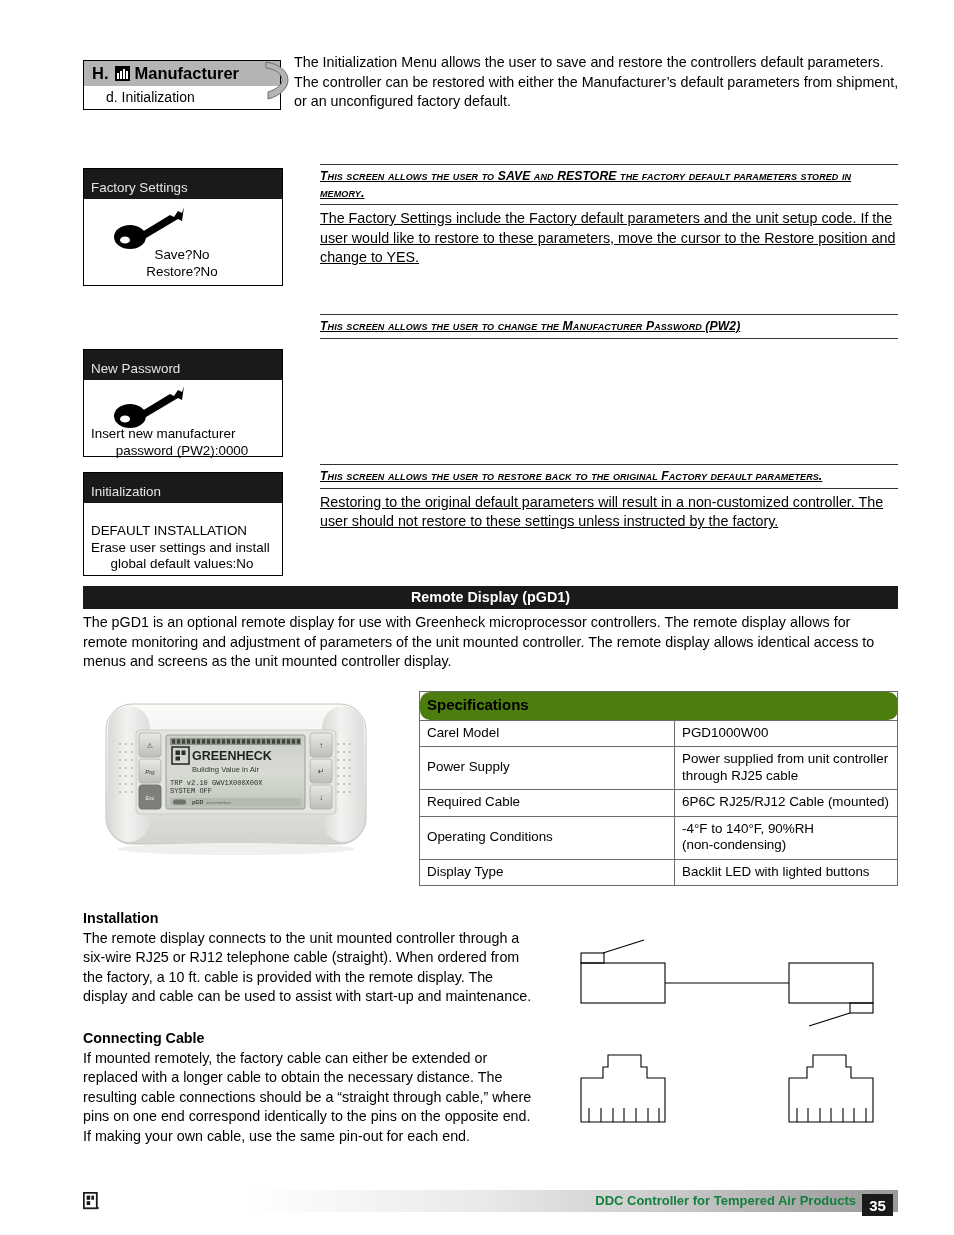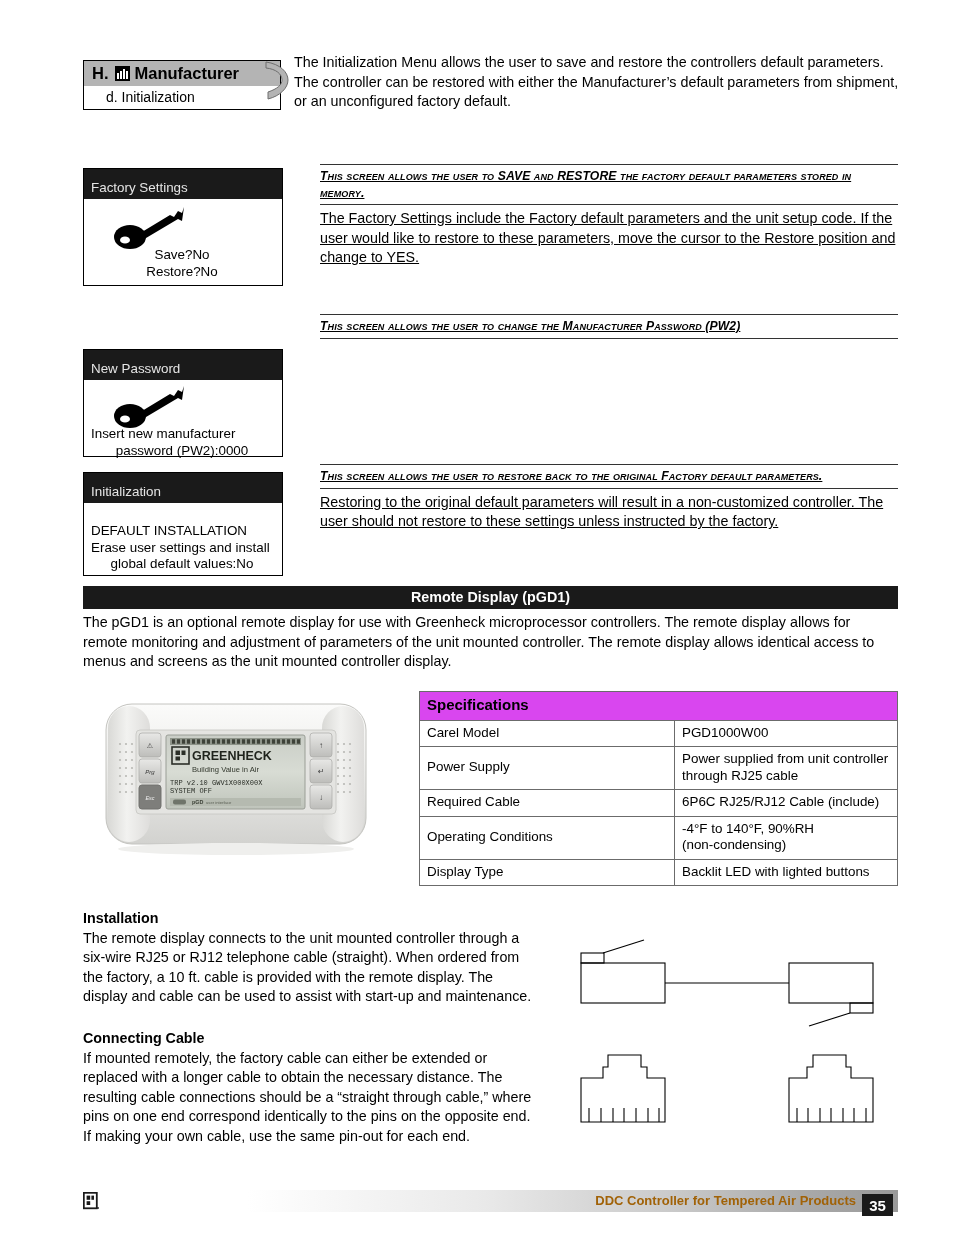--- a/index.html
+++ b/index.html
@@ -201,24 +201,25 @@
   }
   .spec-table td, .spec-table th {
     border: 1px solid #6b6b6b;
     padding: 4px 7px 5px 7px;
     text-align: left;
     vertical-align: middle;
     line-height: 16.5px;
     font-weight: normal;
   }
   .spec-table th {
-    background: #d946ef;
+    background: #4d7c0f;
     font-weight: bold;
     font-size: 15px;
     padding: 5px 7px 6px 7px;
+    border-radius: 10px;
   }
   .spec-table td.k { width: 240px; }
 
   
   .photo {
     position: absolute;
     left: 100px;
     top: 694px;
     width: 272px;
     height: 172px;
@@ -271,21 +272,21 @@
     top: 2px;
     width: 16px;
     height: 18px;
   }
   .footer-text {
     position: absolute;
     right: 42px;
     top: 3px;
     font-size: 13px;
     font-weight: bold;
-    color: #a16207;
+    color: #15803d;
     line-height: 16px;
   }
   .footer-page {
     position: absolute;
     right: 5px;
     top: 4px;
     width: 31px;
     height: 22px;
     background: #1a1a1a;
     color: #fff;
@@ -560,21 +561,21 @@
       <tr>
         <td class="k">Carel Model</td>
         <td>PGD1000W00</td>
       </tr>
       <tr>
         <td class="k">Power Supply</td>
         <td>Power supplied from unit controller through RJ25 cable</td>
       </tr>
       <tr>
         <td class="k">Required Cable</td>
-        <td>6P6C RJ25/RJ12 Cable (include)</td>
+        <td>6P6C RJ25/RJ12 Cable (mounted)</td>
       </tr>
       <tr>
         <td class="k">Operating Conditions</td>
         <td style="white-space:pre-line">-4°F to 140°F, 90%RH
  (non-condensing)</td>
       </tr>
       <tr>
         <td class="k">Display Type</td>
         <td>Backlit LED with lighted buttons</td>
       </tr>

